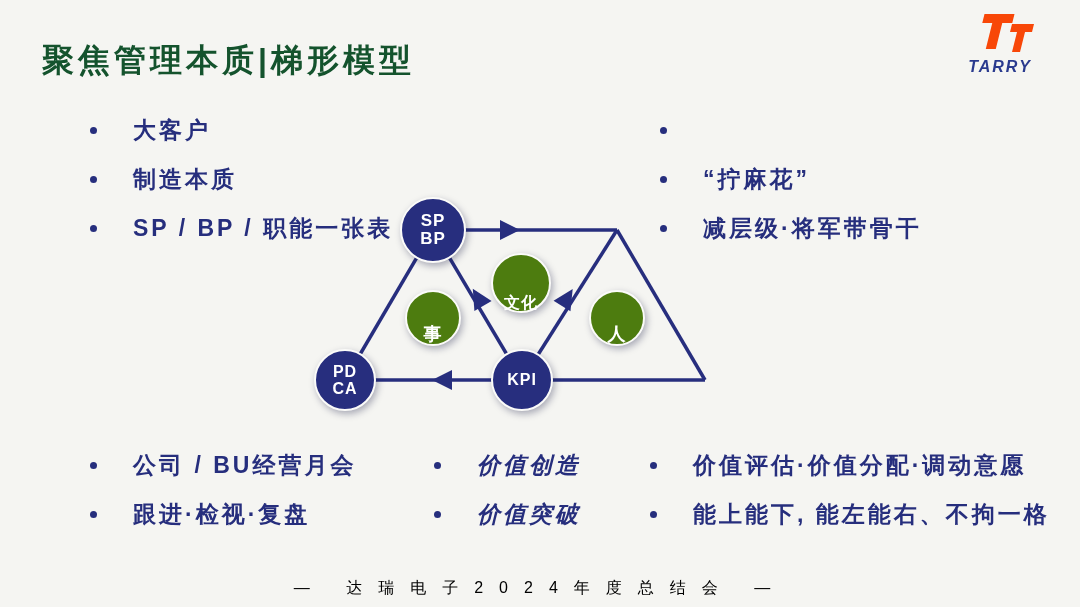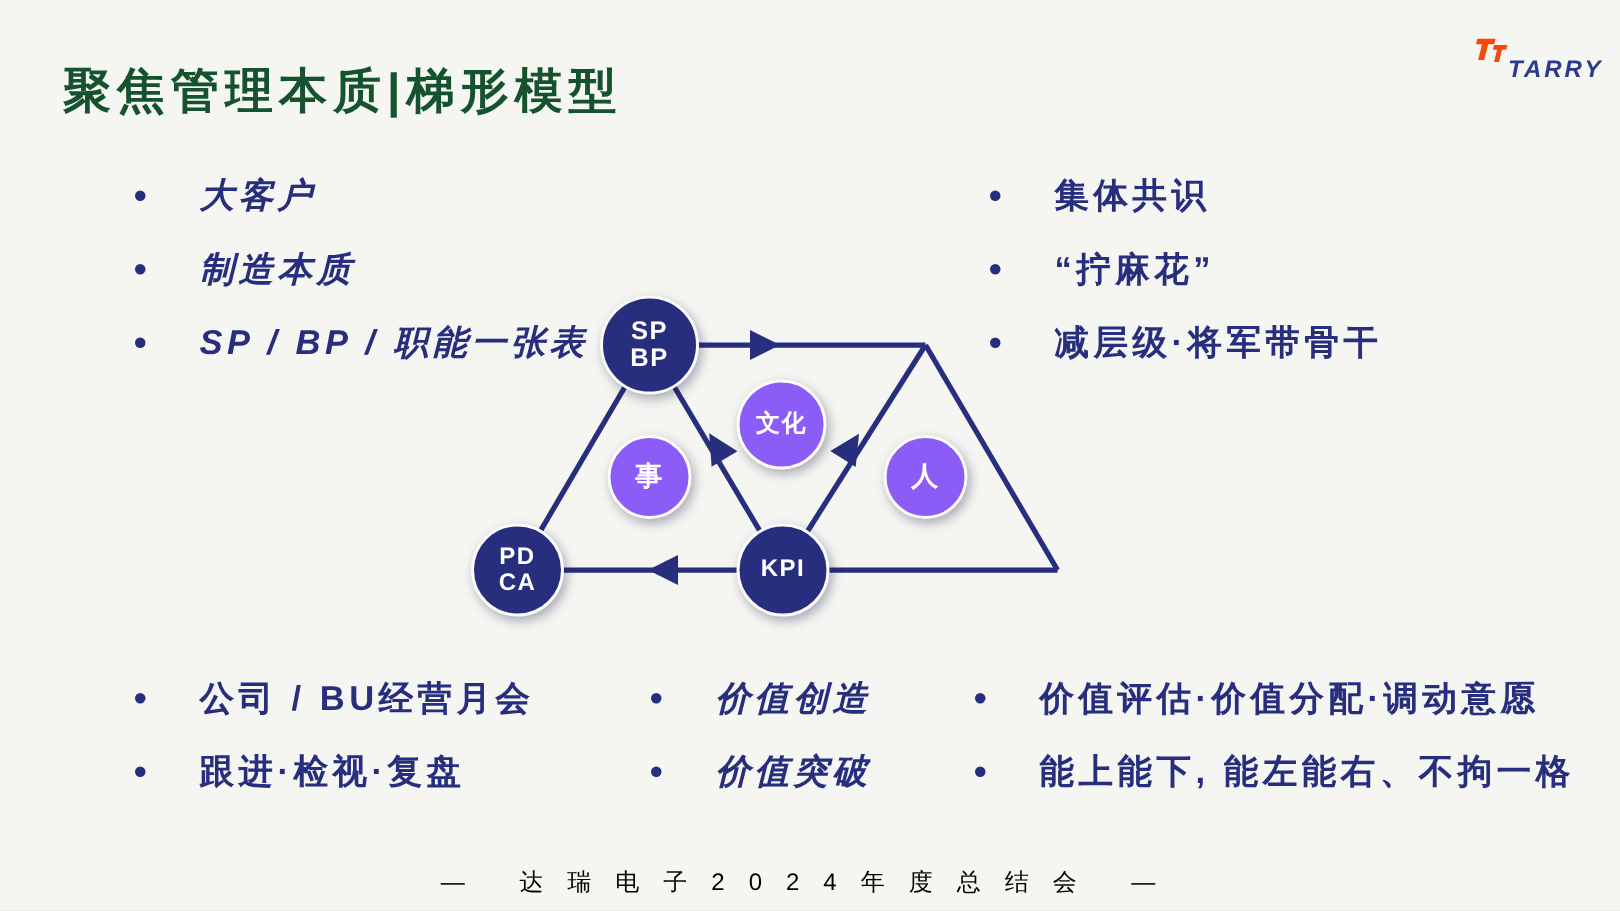--- a/index.html
+++ b/index.html
@@ -15,23 +15,23 @@
     margin:0 auto;
   }
   
   .title{
     position:absolute;left:42px;top:18px;
     font-size:32px;font-weight:700;
     letter-spacing:4px;
     color:#14532d;
   }
   .logo{
-    position:absolute;right:11px;top:12px;
+    position:absolute;right:34px;top:12px;
     width:92px;
-    display:flex;flex-direction:row;align-items:flex-end;
+    display:flex;flex-direction:column;align-items:center;
   }
   .logo-text{
     margin-top:2px;
     font-size:16px;font-weight:700;font-style:italic;
     letter-spacing:2px;
     color:#2a3a8e;
   }
   
   .blist{
     position:absolute;
@@ -44,21 +44,21 @@
   .dot{
     width:7px;height:7px;border-radius:50%;
     background:#262e7d;flex-shrink:0;
     margin-right:36px;
   }
   .btext{
     font-size:23px;font-weight:700;
     letter-spacing:3px;
     color:#262e7d;white-space:nowrap;
   }
-  .list-tl{left:90px;top:117px;font-style:italic;}
+  .list-tl{left:90px;top:117px;}
   .list-tr{left:660px;top:117px;}
   .list-bl{left:90px;top:452px;}
   .list-bc{left:434px;top:452px;font-style:italic;}
   .list-br{left:650px;top:452px;}
   
   .edges{
     position:absolute;left:0;top:0;
     width:1080px;height:607px;
     pointer-events:none;
   }
@@ -68,21 +68,21 @@
     display:flex;flex-direction:column;
     align-items:center;justify-content:center;
     color:#ffffff;font-weight:700;text-align:center;
     line-height:1.08;
     border:2px solid #fbfbf9;
     box-sizing:border-box;
     box-shadow:2px 3px 7px rgba(25,30,70,.35);
     letter-spacing:1px;
   }
   .navy{background:#272e7e;}
-  .orange{background:#8b5cf6;}
+  .orange{background:#4d7c0f;justify-content:flex-end;}
   .n-spbp{left:400px;top:197px;width:66px;height:66px;font-size:17px;}
   .n-org{left:588px;top:201px;width:58px;height:58px;font-size:16px;}
   .n-culture{left:491px;top:253px;width:60px;height:60px;font-size:16px;}
   .n-matter{left:405px;top:290px;width:56px;height:56px;font-size:18px;}
   .n-people{left:589px;top:290px;width:56px;height:56px;font-size:18px;}
   .n-pdca{left:314px;top:349px;width:62px;height:62px;font-size:16px;}
   .n-kpi{left:491px;top:349px;width:62px;height:62px;font-size:16px;}
   .n-mech{left:676px;top:351px;width:58px;height:58px;font-size:15px;}
   
   .footer{
@@ -122,21 +122,20 @@
     </li>
     <li>
       <span class="dot"></span>
       <span class="btext">SP / BP / 职能一张表</span>
     </li>
   </ul>
 
   <ul class="blist list-tr">
     <li>
       <span class="dot"></span>
-      <span class="btext">集体共识</span>
     </li>
     <li>
       <span class="dot"></span>
       <span class="btext">“拧麻花”</span>
     </li>
     <li>
       <span class="dot"></span>
       <span class="btext">减层级·将军带骨干</span>
     </li>
   </ul>

